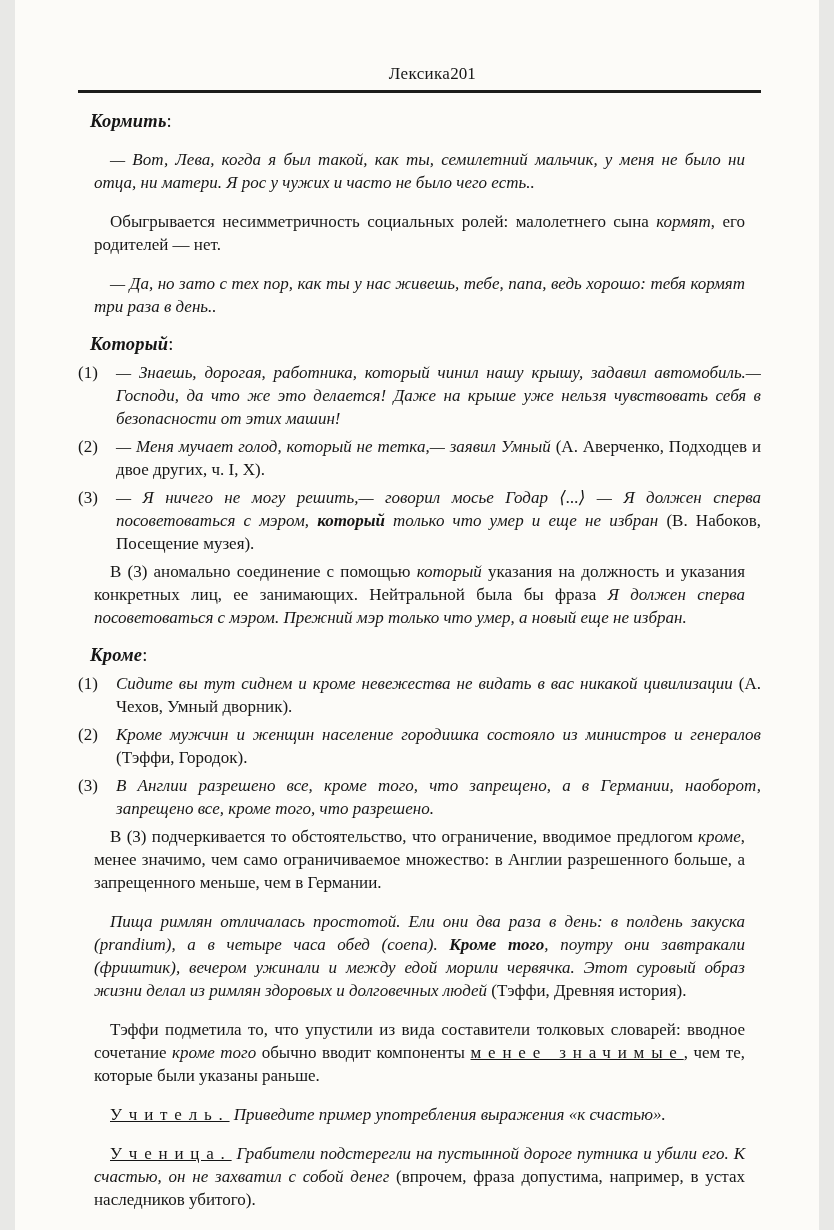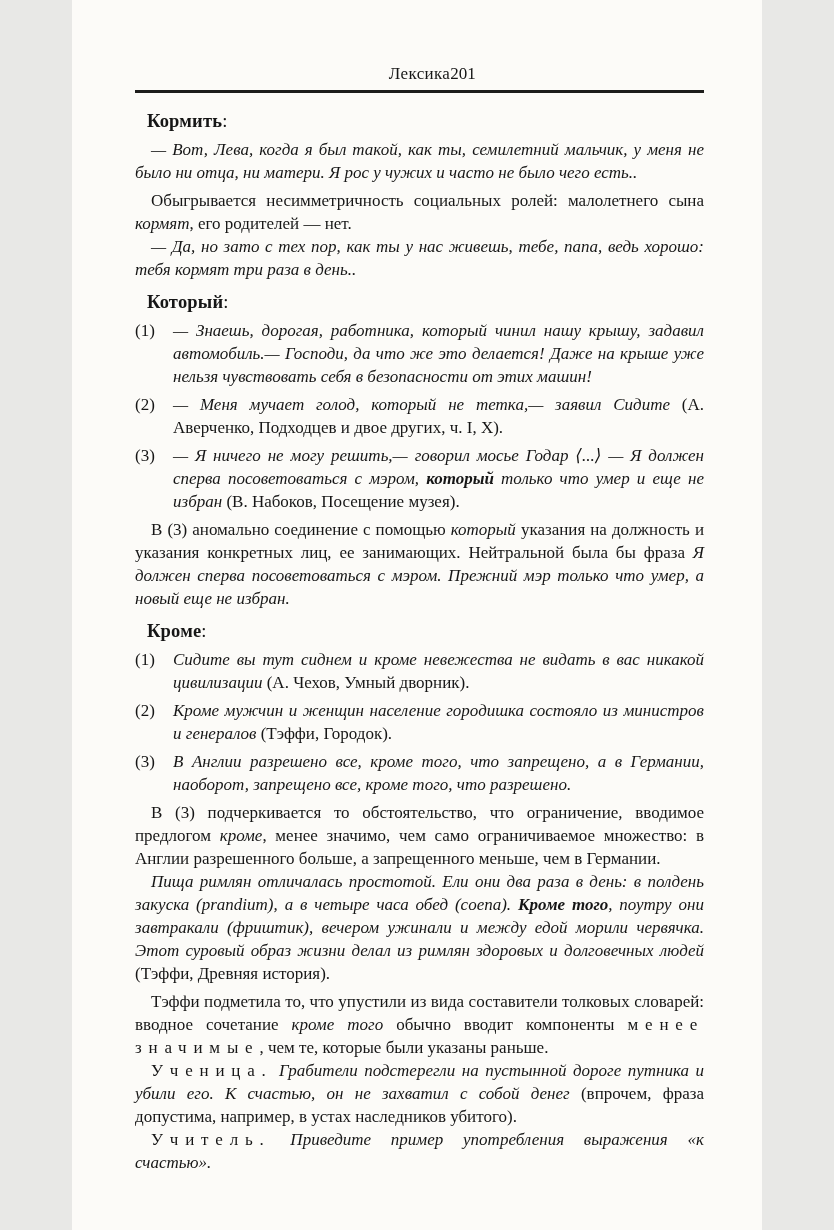--- a/index.html
+++ b/index.html
@@ -1,18 +1,18 @@
 <!DOCTYPE html>
 <html lang="ru"><head>
 <meta charset="utf-8">
 <style>
   html, body { margin: 0; padding: 0; background: #e8e8e6; }
   .page {
     position: relative;
-    width: 690px;
+    width: 804px;
     height: 1230px;
     margin: 0 auto;
     background: #fcfbf8;
     color: #161616;
     font-family: "Liberation Serif", "DejaVu Serif", serif;
     overflow: hidden;
     box-sizing: border-box;
     padding: 64px 58px 16px 63px;
   }
   
@@ -34,31 +34,31 @@
   .content { font-size: 17px; line-height: 23px; text-align: justify; }
   .entry { margin: 0; }
   .headword {
     font-size: 18.5px;
     line-height: 21px;
     margin: 11px 0 6px 0;
     padding-left: 12px;
     font-weight: 400;
     text-align: left;
   }
-  .hw-text { font-weight: 700; letter-spacing: .01em; }
+  .hw-text { font-weight: 700; font-style: italic; letter-spacing: .01em; }
   .hw-colon { font-weight: 400; }
-  .para { margin: 0; text-indent: 16px; }
+  .para { margin: 16px; text-indent: 16px; }
   .para.comment { margin-top: 5px; }
   .numbered { display: flex; margin: 5px 0; }
   .numbered .num { flex: 0 0 38px; text-align: left; }
   .numbered .ntext { flex: 1; }
   .run-n  { font-style: normal; }
   .run-i  { font-style: italic; }
   .run-bi { font-style: italic; font-weight: 700; }
-  .run-sp { font-style: normal; letter-spacing: .40em; }
+  .run-sp { font-style: normal; letter-spacing: .40em; text-decoration: underline; }
 </style>
 </head>
 <body>
 
 <div class="page">
   <header class="runhead">
     <span class="spacer"></span>
     <span class="title">Лексика</span>
     <span class="pageno">201</span>
   </header>
@@ -71,21 +71,21 @@
         <p class="para"><span class="run-i">— Да, но зато с тех пор, как ты у нас живешь, тебе, папа, ведь хорошо: тебя кормят три раза в день..</span></p>
       </section>
       <section class="entry">
         <h2 class="headword"><span class="hw-text">Который</span><span class="hw-colon">:</span></h2>
         <div class="numbered">
           <span class="num">(1)</span>
           <div class="ntext"><span class="run-i">— Знаешь, дорогая, работника, который чинил нашу крышу, задавил автомобиль.— Господи, да что же это делается! Даже на крыше уже нельзя чувствовать себя в безопасности от этих машин!</span></div>
         </div>
         <div class="numbered">
           <span class="num">(2)</span>
-          <div class="ntext"><span class="run-i">— Меня мучает голод, который не тетка,— заявил Сидите </span><span class="run-n">(А. Аверченко, Подходцев и двое других, ч. I, X).</span></div>
+          <div class="ntext"><span class="run-i">— Меня мучает голод, который не тетка,— заявил Умный </span><span class="run-n">(А. Аверченко, Подходцев и двое других, ч. I, X).</span></div>
         </div>
         <div class="numbered">
           <span class="num">(3)</span>
           <div class="ntext"><span class="run-i">— Я ничего не могу решить,— говорил мосье Годар ⟨...⟩ — Я должен сперва посоветоваться с мэром, </span><span class="run-bi">который</span><span class="run-i"> только что умер и еще не избран </span><span class="run-n">(В. Набоков, Посещение музея).</span></div>
         </div>
         <p class="para comment"><span class="run-n">В (3) аномально соединение с помощью </span><span class="run-i">который</span><span class="run-n"> указания на должность и указания конкретных лиц, ее занимающих. Нейтральной была бы фраза </span><span class="run-i">Я должен сперва посоветоваться с мэром. Прежний мэр только что умер, а новый еще не избран.</span></p>
       </section>
       <section class="entry">
         <h2 class="headword"><span class="hw-text">Кроме</span><span class="hw-colon">:</span></h2>
         <div class="numbered">
@@ -100,17 +100,17 @@
           <span class="num">(3)</span>
           <div class="ntext"><span class="run-i">В Англии разрешено все, кроме того, что запрещено, а в Германии, наоборот, запрещено все, кроме того, что разрешено.</span></div>
         </div>
         <p class="para comment"><span class="run-n">В (3) подчеркивается то обстоятельство, что ограничение, вводимое предлогом </span><span class="run-i">кроме</span><span class="run-n">, менее значимо, чем само ограничиваемое множество: в Англии разрешенного больше, а запрещенного меньше, чем в Германии.</span></p>
       </section>
       <section class="entry">
         <p class="para"><span class="run-i">Пища римлян отличалась простотой. Ели они два раза в день: в полдень закуска (prandium), а в четыре часа обед (coena). </span><span class="run-bi">Кроме того</span><span class="run-i">, поутру они завтракали (фриштик), вечером ужинали и между едой морили червячка. Этот суровый образ жизни делал из римлян здоровых и долговечных людей </span><span class="run-n">(Тэффи, Древняя история).</span></p>
         <p class="para comment"><span class="run-n">Тэффи подметила то, что упустили из вида составители толковых словарей: вводное сочетание </span><span class="run-i">кроме того</span><span class="run-n"> обычно вводит компоненты </span><span class="run-sp">менее значимые</span><span class="run-n">, чем те, которые были указаны раньше.</span></p>
       </section>
       <section class="entry">
+        <p class="para"><span class="run-sp">Учитель.</span><span class="run-i"> Приведите пример употребления выражения «к счастью».</span></p>
         <p class="para"><span class="run-sp">Ученица.</span><span class="run-i"> Грабители подстерегли на пустынной дороге путника и убили его. К счастью, он не захватил с собой денег </span><span class="run-n">(впрочем, фраза допустима, например, в устах наследников убитого).</span></p>
-        <p class="para"><span class="run-sp">Учитель.</span><span class="run-i"> Приведите пример употребления выражения «к счастью».</span></p>
       </section>
     </main>
 </div>
 
 </body></html>

